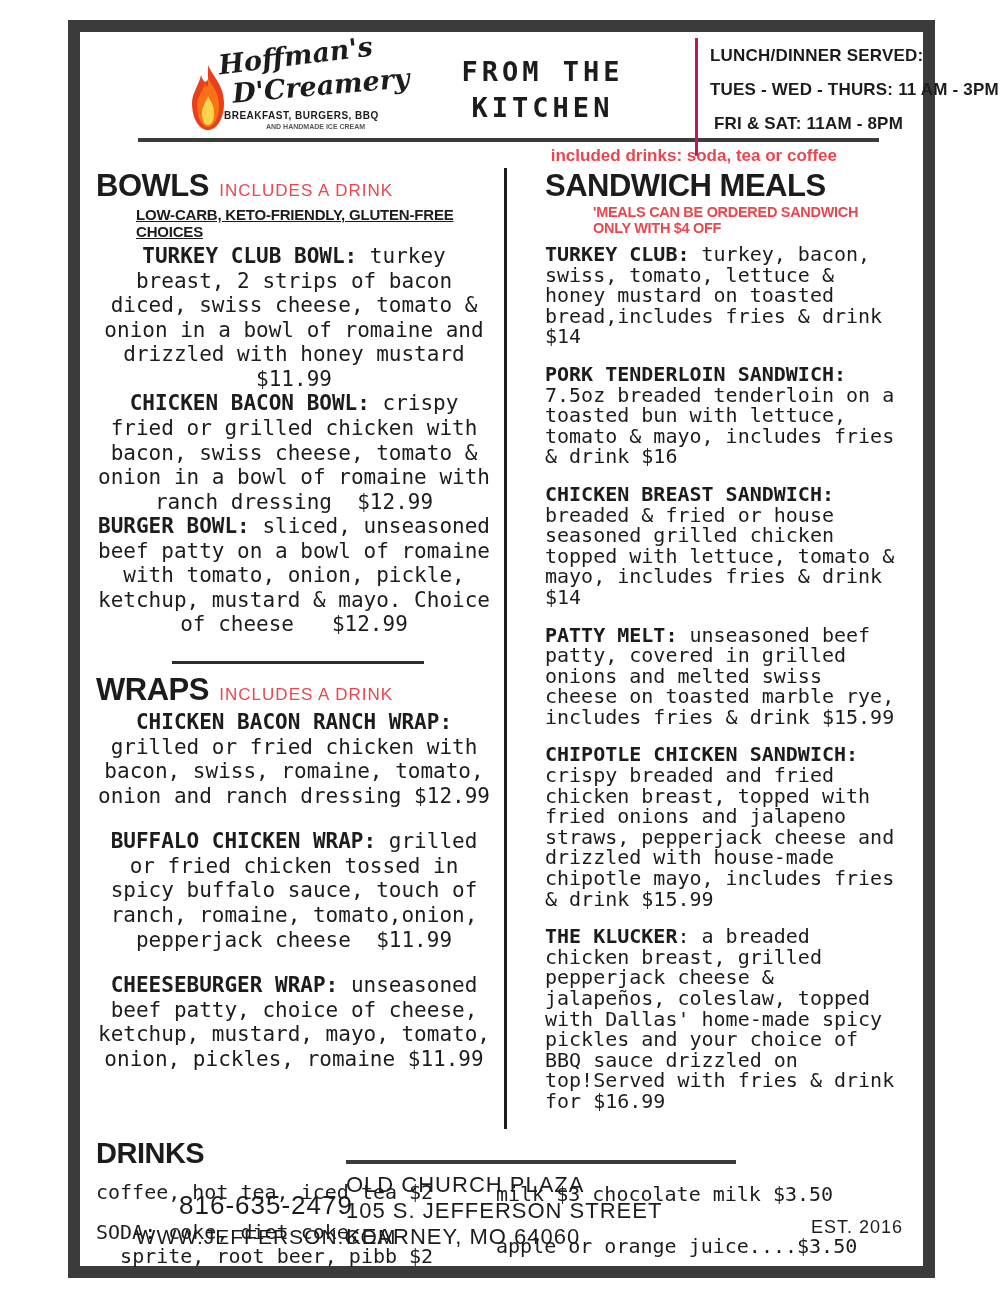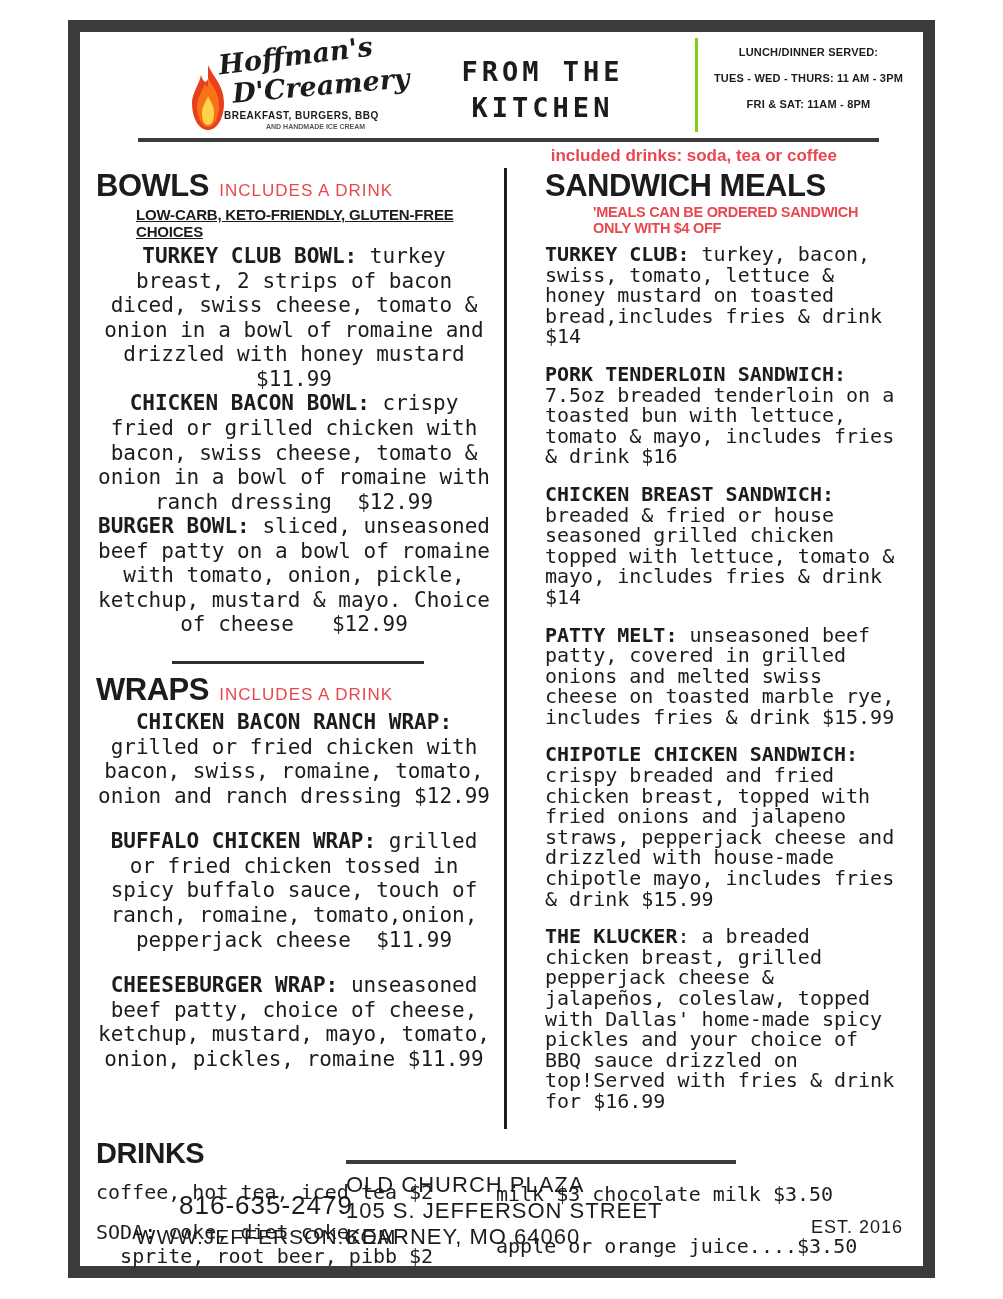--- a/index.html
+++ b/index.html
@@ -17,21 +17,21 @@
 
   
   .header { display:flex; align-items:flex-start; height:84px; }
   .logo { position:relative; width:210px; height:100px; margin-left:84px; flex:none; }
   .flame { position:absolute; left:6px; top:26px; width:44px; height:68px; }
   .logo-script1 { position:absolute; left:38px; top:2px; font-family:"DejaVu Serif", serif; font-style:italic; font-size:27px; font-weight:bold; transform:rotate(-7deg); white-space:nowrap; }
   .logo-script2 { position:absolute; left:52px; top:32px; font-family:"DejaVu Serif", serif; font-style:italic; font-size:27px; font-weight:bold; transform:rotate(-5deg); white-space:nowrap; }
   .logo-tag1 { position:absolute; left:44px; top:72px; font-size:10px; font-weight:bold; letter-spacing:0.5px; white-space:nowrap; }
   .logo-tag2 { position:absolute; left:86px; top:85px; font-size:7px; font-weight:bold; color:#555; white-space:nowrap; }
   .title-block { flex:1; text-align:center; padding-top:16px; font-family:"DejaVu Sans Mono", monospace; font-weight:bold; font-size:27px; letter-spacing:4px; line-height:36px; }
-  .hours { flex:none; width:212px; border-left:3px solid #84cc16; padding:8px 0 8px 12px; text-align:center; font-weight:bold; font-size:11px; letter-spacing:0.2px; }
+  .hours { flex:none; width:212px; border-left:3px solid #be185d; padding:8px 0 8px 12px; text-align:center; font-weight:bold; font-size:17px; letter-spacing:0.2px; }
   .hours div { margin-bottom:14px; white-space:nowrap; }
 
   .header-rule { height:4px; background:#3b3b3b; margin:16px 28px 0 42px; }
   .included-note { text-align:right; padding-right:70px; margin-top:4px; color:#e9474d; font-weight:bold; font-size:17px; }
 
   
   .columns { display:flex; margin-top:2px; }
   .col-left { width:396px; flex:none; }
   .col-divider { width:3px; background:#1d1d1d; margin-left:12px; align-self:stretch; }
   .col-right { width:352px; flex:none; margin-left:38px; }

